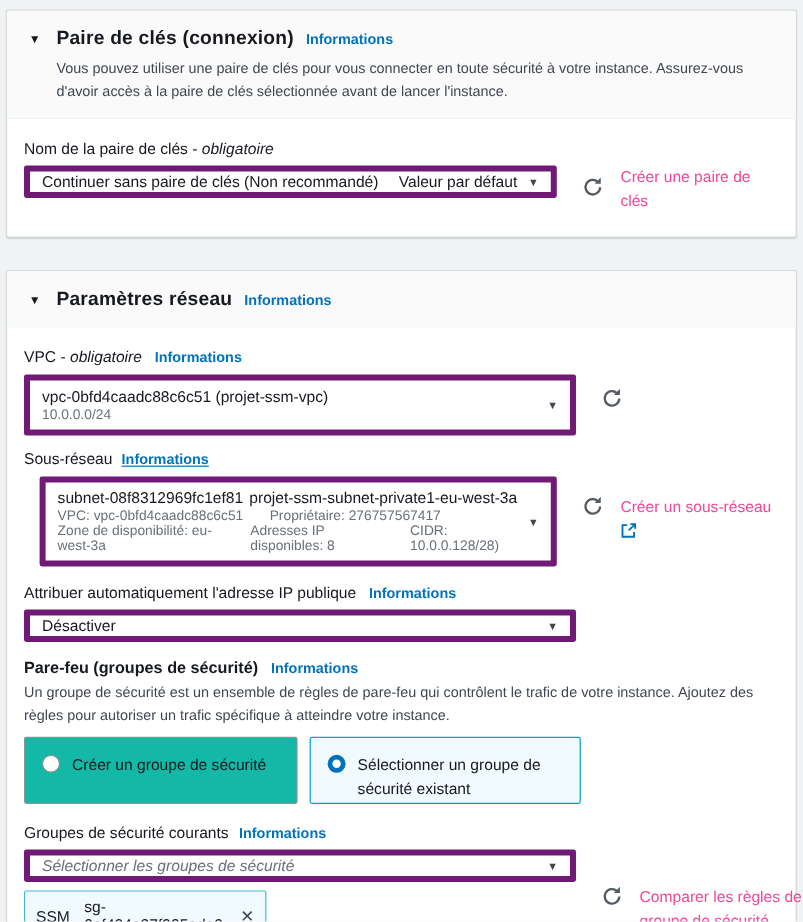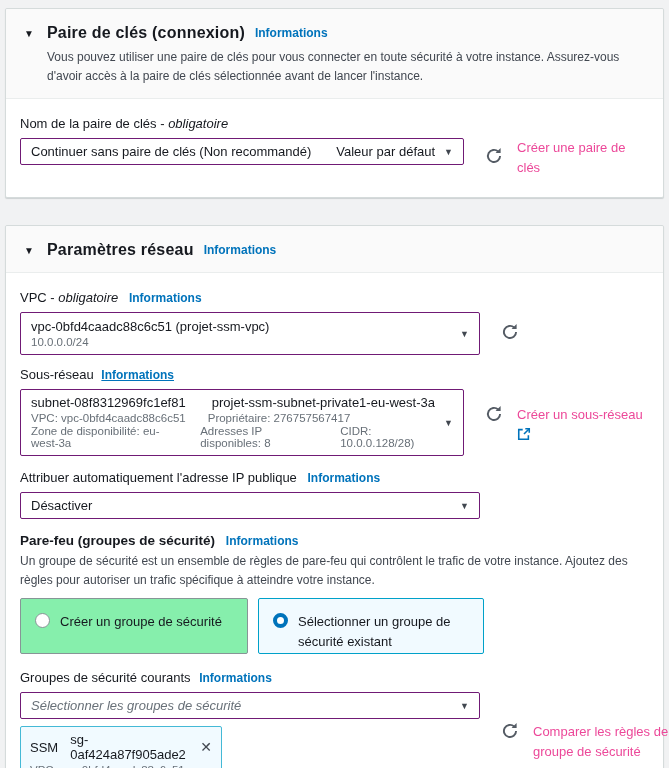--- a/index.html
+++ b/index.html
@@ -40,51 +40,51 @@
   .field-label { font-size:13px; color:#16191f; margin-bottom:7px; }
   .field-label .req { font-style:italic; }
   .field-label .info-link { margin-left:7px; }
   .bold-label { font-weight:700; font-size:13.5px; }
 
   .ctrl-row { display:flex; align-items:flex-start; }
 
   .select {
     position:relative;
     width:460px;
-    border:1px solid #701a75;
+    border:5px solid #701a75;
     border-radius:2px;
     background:#fff;
     cursor:pointer;
     font-size:13px;
   }
   .select.single { height:27px; display:flex; align-items:center; justify-content:space-between; padding:0 10px; }
   .sel-arrow { font-size:9px; color:#414750; }
   .badge-default { display:flex; align-items:center; gap:9px; color:#16191f; }
   .select.two-line { padding:6px 28px 6px 10px; }
-  .select.three-line { padding:5px 28px 6px 10px; }
+  .select.three-line { padding:5px 28px 6px 10px;margin-left:13px; }
   .sel-arrow-abs { position:absolute; right:10px; top:50%; transform:translateY(-50%); font-size:9px; color:#414750; }
   .sel-main { font-size:13px; color:#16191f; }
   .sel-sub { font-size:11.5px; color:#687078; margin-top:2px; display:flex; gap:22px; }
   .subnet-top { display:flex; justify-content:space-between; font-size:13px; }
   .placeholder { font-style:italic; color:#687078; }
 
   .side-group { display:flex; align-items:center; margin-left:21px; }
   .side-group.top { align-items:flex-start; }
   .refresh-btn { background:none; border:none; cursor:pointer; padding:0; color:#545b64; display:inline-flex; }
   .side-link {
     font-size:13px; color:#ec4899; margin-left:14px; cursor:pointer;
     line-height:1.5; width:132px; text-decoration:none; display:inline-block;
   }
   .ext-icon { display:inline-block; vertical-align:-2px; margin-top:2px; }
 
   .desc-text { font-size:12px; line-height:1.55; color:#414750; margin-top:4px; padding-right:4px; }
 
   .radio-cards { display:flex; gap:10px; margin-top:9px; }
   .radio-card {
-    border:1px solid #879596; border-radius:2px; background:#86efac;
+    border:1px solid #879596; border-radius:2px; background:#14b8a6;
     padding:13px 14px; display:flex; gap:10px; cursor:pointer;
     font-size:13px; line-height:1.5;
   }
   .radio-card.c1 { width:228px; height:56px; }
   .radio-card.c2 { width:226px; height:56px; }
   .radio-card.selected { background:#f1faff; border-color:#00a1c9; }
   .radio-dot { width:15px; height:15px; border-radius:50%; flex:0 0 15px; margin-top:1px; }
   .radio-dot.off { border:1px solid #879596; background:#fff; }
   .radio-dot.on  { border:4.5px solid #0073bb; background:#fff; }
 

